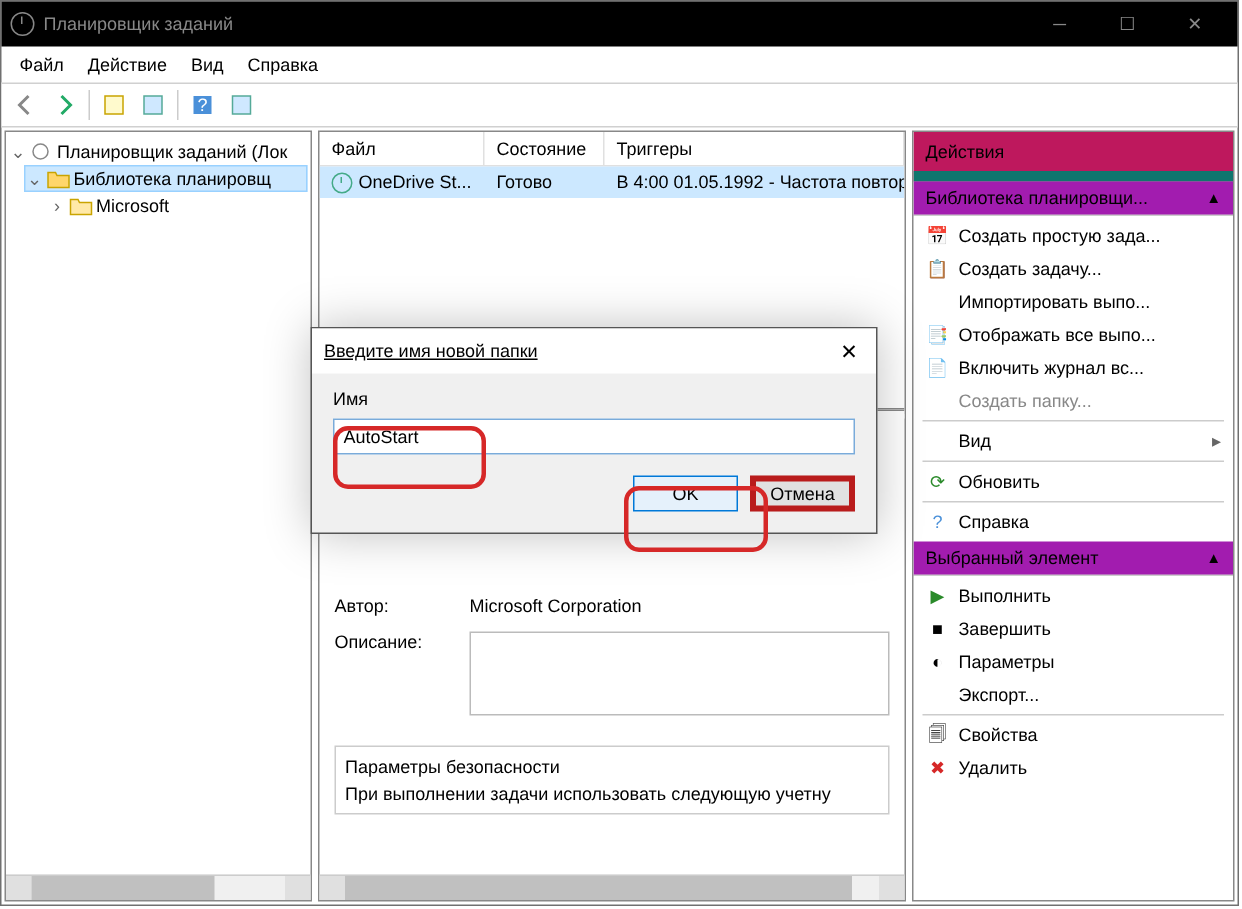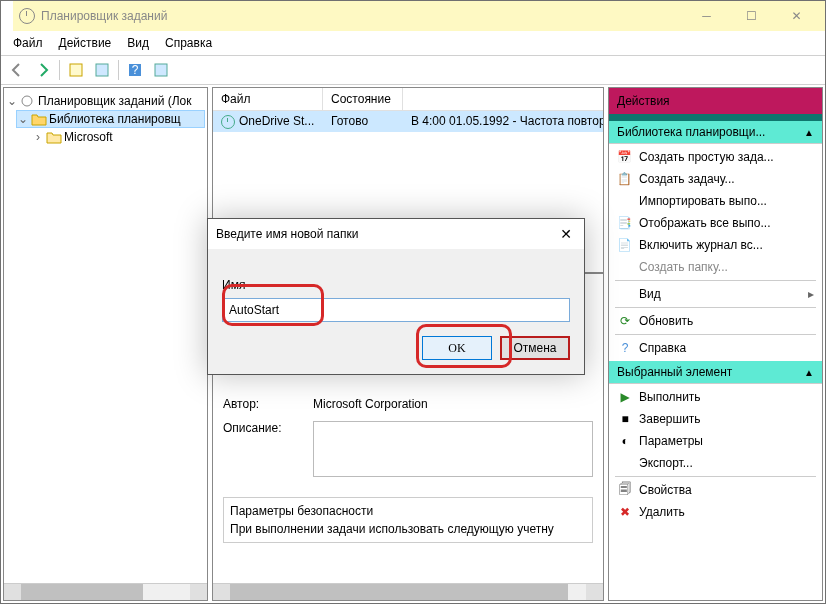--- a/index.html
+++ b/index.html
@@ -1,18 +1,18 @@
 <!DOCTYPE html>
 <html><head>
 <meta charset="utf-8">
 <style>
 * { box-sizing: border-box; margin: 0; padding: 0; font-family: 'Segoe UI', Tahoma, sans-serif; font-size: 12px; }
 body { background: #fff; width: 828px; height: 606px; overflow: hidden; position: relative; }
 .window { border: 1px solid #707070; width: 826px; height: 604px; display: flex; flex-direction: column; }
-.titlebar { height: 30px; display: flex; align-items: center; padding: 0 6px; background: #fef9c3; margin-left: 12px; }
+.titlebar { height: 30px; display: flex; align-items: center; padding: 0 6px; background: #000000; }
 .titlebar .title-icon { width: 16px; height: 16px; border: 1px solid #888; border-radius: 50%; margin-right: 6px; position: relative; }
 .titlebar .title-icon::after { content: ''; position: absolute; width: 1px; height: 5px; background: #888; left: 6px; top: 2px; }
 .titlebar .title-text { color: #888; flex: 1; }
 .titlebar .win-controls { display: flex; }
 .titlebar .win-btn { width: 45px; height: 28px; display: flex; align-items: center; justify-content: center; color: #888; }
 .menubar { height: 24px; display: flex; align-items: center; padding: 0 4px; }
 .menubar .menu-item { padding: 2px 8px; color: #000; }
 .toolbar { height: 30px; border-top: 1px solid #d0d0d0; border-bottom: 1px solid #d0d0d0; display: flex; align-items: center; padding: 2px 4px; gap: 2px; background: #fff; }
 .tool-btn { width: 24px; height: 24px; display: flex; align-items: center; justify-content: center; border: 1px solid transparent; }
 .tool-btn svg { width: 16px; height: 16px; }
@@ -35,37 +35,37 @@
 .clock-icon { width: 14px; height: 14px; border: 1px solid #4a8; border-radius: 50%; display: inline-block; vertical-align: middle; margin-right: 4px; position: relative; }
 .clock-icon::after { content: ''; position: absolute; width: 1px; height: 4px; background: #4a8; left: 5px; top: 2px; }
 .mid-split { height: 6px; background: #fff; border-top: 1px solid #888; border-bottom: 3px solid #fff; }
 .mid-bottom { flex: 1; overflow: hidden; padding: 8px 10px; display: flex; flex-direction: column; gap: 10px; font-size: 12px; }
 .mid-bottom .form-row { display: flex; gap: 10px; }
 .mid-bottom .form-row .lbl { width: 80px; color: #000; }
 .mid-bottom textarea { flex: 1; height: 56px; border: 1px solid #bbb; background: #fff; resize: none; }
 .mid-bottom .fieldset { border: 1px solid #ccc; padding: 6px; margin-top: 10px; }
 .mid-bottom .fieldset .legend { font-size: 12px; margin-bottom: 4px; }
 .actions-header { background: #be185d; padding: 6px 8px; font-weight: normal; border-bottom: 7px solid #0f766e; }
-.actions-section { background: #5eead4; padding: 4px 8px; border-bottom: 1px solid #ccc; display: flex; align-items: center; justify-content: space-between; }
+.actions-section { background: #a21caf; padding: 4px 8px; border-bottom: 1px solid #ccc; display: flex; align-items: center; justify-content: space-between; }
 .actions-section .arrow { color: #000; font-size: 10px; }
 .actions-body { padding: 2px 0; overflow-y: auto; }
 .action-item { display: flex; align-items: center; padding: 3px 8px; gap: 6px; white-space: nowrap; overflow: hidden; }
 .action-item .ai { width: 16px; height: 16px; display: flex; align-items: center; justify-content: center; flex-shrink: 0; }
 .action-item.disabled { color: #888; }
 
 .dialog { position: absolute; left: 207px; top: 218px; width: 378px; border: 1px solid #555; background: #f0f0f0; box-shadow: 0 0 30px rgba(0,0,0,.25); z-index: 10; }
 .dialog .dlg-title { height: 30px; background: #fff; display: flex; align-items: center; padding: 0 8px; }
-.dialog .dlg-title .t { flex: 1; }
+.dialog .dlg-title .t { flex: 1; text-decoration: underline; }
 .dialog .dlg-title .close { font-size: 14px; width: 20px; text-align: center; }
-.dialog .dlg-body { padding: 10px 14px 14px; margin-top: 19px; }
+.dialog .dlg-body { padding: 10px 14px 14px; }
 .dialog .dlg-body .lbl { margin-bottom: 6px; }
 .dialog .dlg-body input { width: 100%; height: 24px; border: 1px solid #7aabda; padding: 0 6px; background: #fff; outline: none; }
 .dialog .dlg-buttons { display: flex; justify-content: flex-end; gap: 8px; padding: 0 14px 14px; }
-.dialog .dlg-buttons button { width: 70px; height: 24px; border: 2px solid #b91c1c; background: #e1e1e1; }
-.dialog .dlg-buttons button.ok { border: 1px solid #0078d7; background: #e5f1fb; font-family: Liberation Serif, serif; }
+.dialog .dlg-buttons button { width: 70px; height: 24px; border: 4px solid #b91c1c; background: #e1e1e1; }
+.dialog .dlg-buttons button.ok { border: 1px solid #0078d7; background: #e5f1fb; }
 
 .highlight { position: absolute; border: 3px solid #d62828; border-radius: 10px; pointer-events: none; z-index: 20; }
 .hl1 { left: 222px; top: 284px; width: 102px; height: 42px; }
 .hl2 { left: 416px; top: 324px; width: 96px; height: 44px; }
 
 .sub-hscroll { height: 17px; background: #f0f0f0; border-top: 1px solid #ccc; display: flex; justify-content: space-between; }
 .sub-hscroll .arrbtn { width: 17px; background: #e0e0e0; }
 .sub-hscroll .track { flex: 1; position: relative; }
 .sub-hscroll .thumb { width: 72%; height: 100%; background: #c0c0c0; }
 .spacer { flex: 1; }
@@ -160,20 +160,21 @@
           </div>
           <div class="arrbtn"></div>
       </div>
     </div>
 
     <div class="col mid-col">
       <div class="mid-top">
         <div class="header">
           <div class="th" style="width:110px">Файл</div>
           <div class="th" style="width:80px">Состояние</div>
+          <div class="th" style="flex:1">Триггеры</div>
         </div>
         <div class="row">
           <div class="td" style="width:110px"><span class="clock-icon"></span><span>OneDrive St...</span></div>
           <div class="td" style="width:80px">Готово</div>
           <div class="td" style="flex:1">В 4:00 01.05.1992 - Частота повтора п</div>
         </div>
       </div>
       <div class="mid-split"></div>
       <div class="mid-bottom">
         <div style="height:100px"></div>

